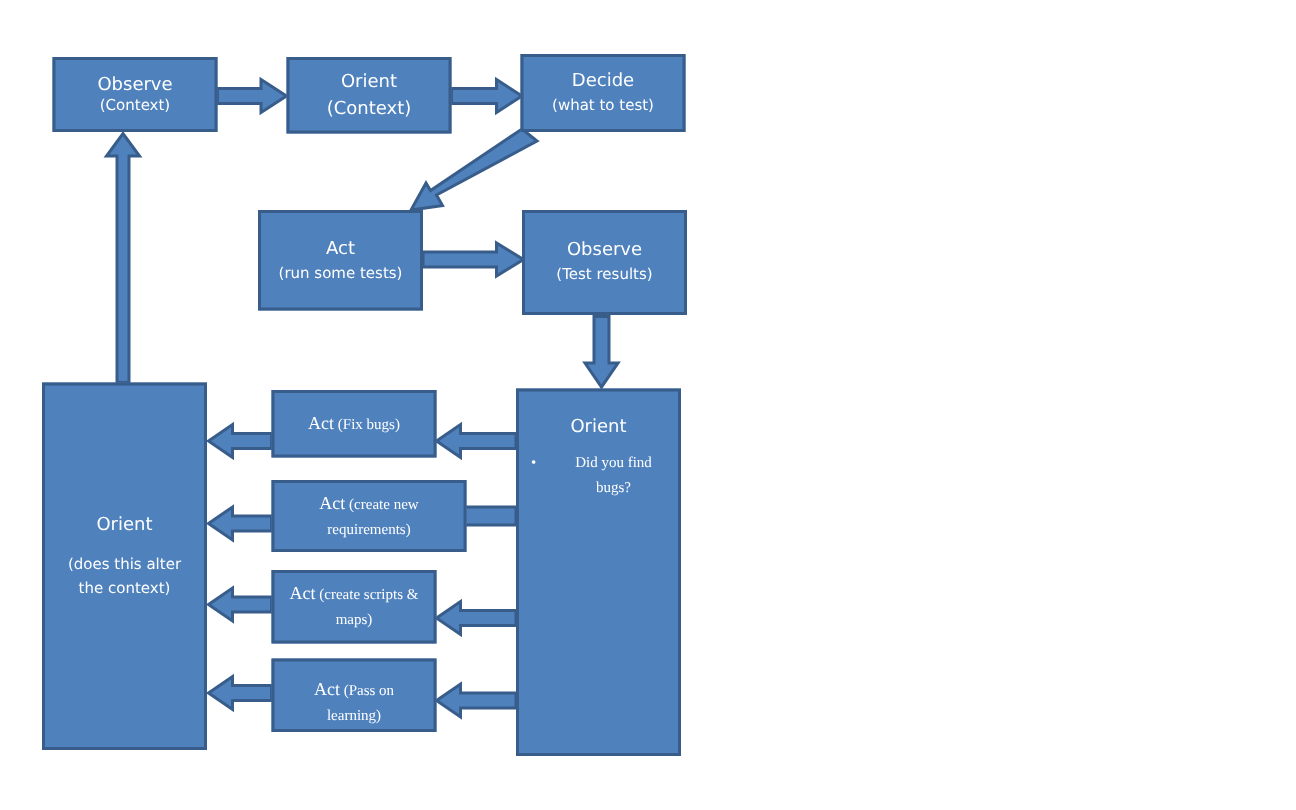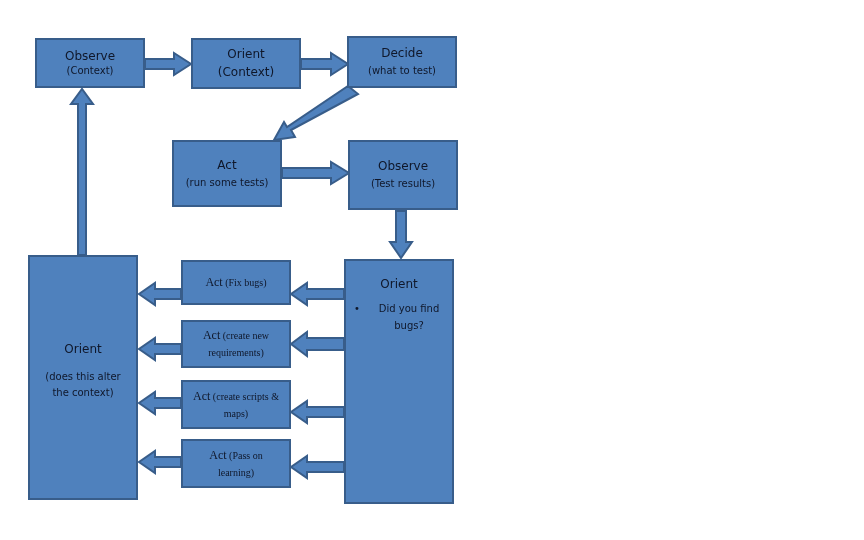--- a/index.html
+++ b/index.html
@@ -1,26 +1,26 @@
 <!DOCTYPE html>
 <html><head>
 <meta charset="utf-8">
 <style>
   html, body { margin:0; padding:0; background:#ffffff; }
   body { width:864px; height:540px; position:relative; overflow:hidden;
          font-family:"DejaVu Sans", sans-serif; }
   .box { position:absolute; box-sizing:border-box; background:#4F81BD;
-         border:2px solid #385D8A; color:#0f172a; text-align:center;
+         border:2px solid #385D8A; color:#ffffff; text-align:center;
          display:flex; flex-direction:column; align-items:center; }
   .title { font-size:12px; line-height:15px; }
   .sub { font-size:10px; line-height:14px; }
   .act-label { font-size:10px; line-height:17px;font-family:Liberation Serif, serif; }
   .act-label .t { font-size:12px; }
   svg.arrows { position:absolute; left:0; top:0; }
-  ul.q { list-style:none; margin:8px 0 17px 0; padding:0; width:100%; }
+  ul.q { list-style:none; margin:8px 0 17px 0; padding:0; width:100%;font-family:Liberation Serif, serif; }
   ul.q li { font-size:10px; line-height:17px; position:relative; padding:0 6px 0 18px; }
   ul.q li::before { content:"\2022"; position:absolute; left:var(--bx,10px); top:0; }
 </style>
 </head>
 <body>
 
 <svg class="arrows" width="864" height="540">
   <g fill="#4F81BD" stroke="#385D8A" stroke-width="2" stroke-linejoin="miter">
 
     <polygon points="145,59 174,59 174,53 191,64 174,75 174,69 145,69"></polygon>
@@ -79,35 +79,35 @@
   </ul>
 </div>
 
 <div class="box" style="left:181px;top:260px;width:110px;height:45px;justify-content:center;padding:0 6px;">
   <div class="act-label">
     <span class="t">Act</span>
     <span>(Fix bugs)</span>
   </div>
 </div>
 
-<div class="box" style="left:181px;top:320px;width:110px;height:48px;justify-content:center;padding:0 6px;">
+<div class="box" style="left:181px;top:320px;width:130px;height:48px;justify-content:center;padding:0 6px;">
   <div class="act-label">
     <span class="t">Act</span>
     <span>(create new requirements)</span>
   </div>
 </div>
 
 <div class="box" style="left:181px;top:380px;width:110px;height:49px;justify-content:center;padding:0 6px;">
   <div class="act-label">
     <span class="t">Act</span>
     <span>(create scripts &amp; maps)</span>
   </div>
 </div>
 
-<div class="box" style="left:181px;top:439px;width:110px;height:49px;justify-content:center;padding:0 19px;">
+<div class="box" style="left:181px;top:439px;width:110px;height:49px;justify-content:flex-end;padding:0 19px;">
   <div class="act-label">
     <span class="t">Act</span>
     <span>(Pass on learning)</span>
   </div>
 </div>
 
 <div class="box" style="left:28px;top:255px;width:110px;height:245px;justify-content:flex-start;padding:85px 10px 0 10px;">
   <div class="title">Orient</div>
   <div class="sub" style="margin-top:12px;line-height:16px;">(does this alter the context)</div>
 </div>

